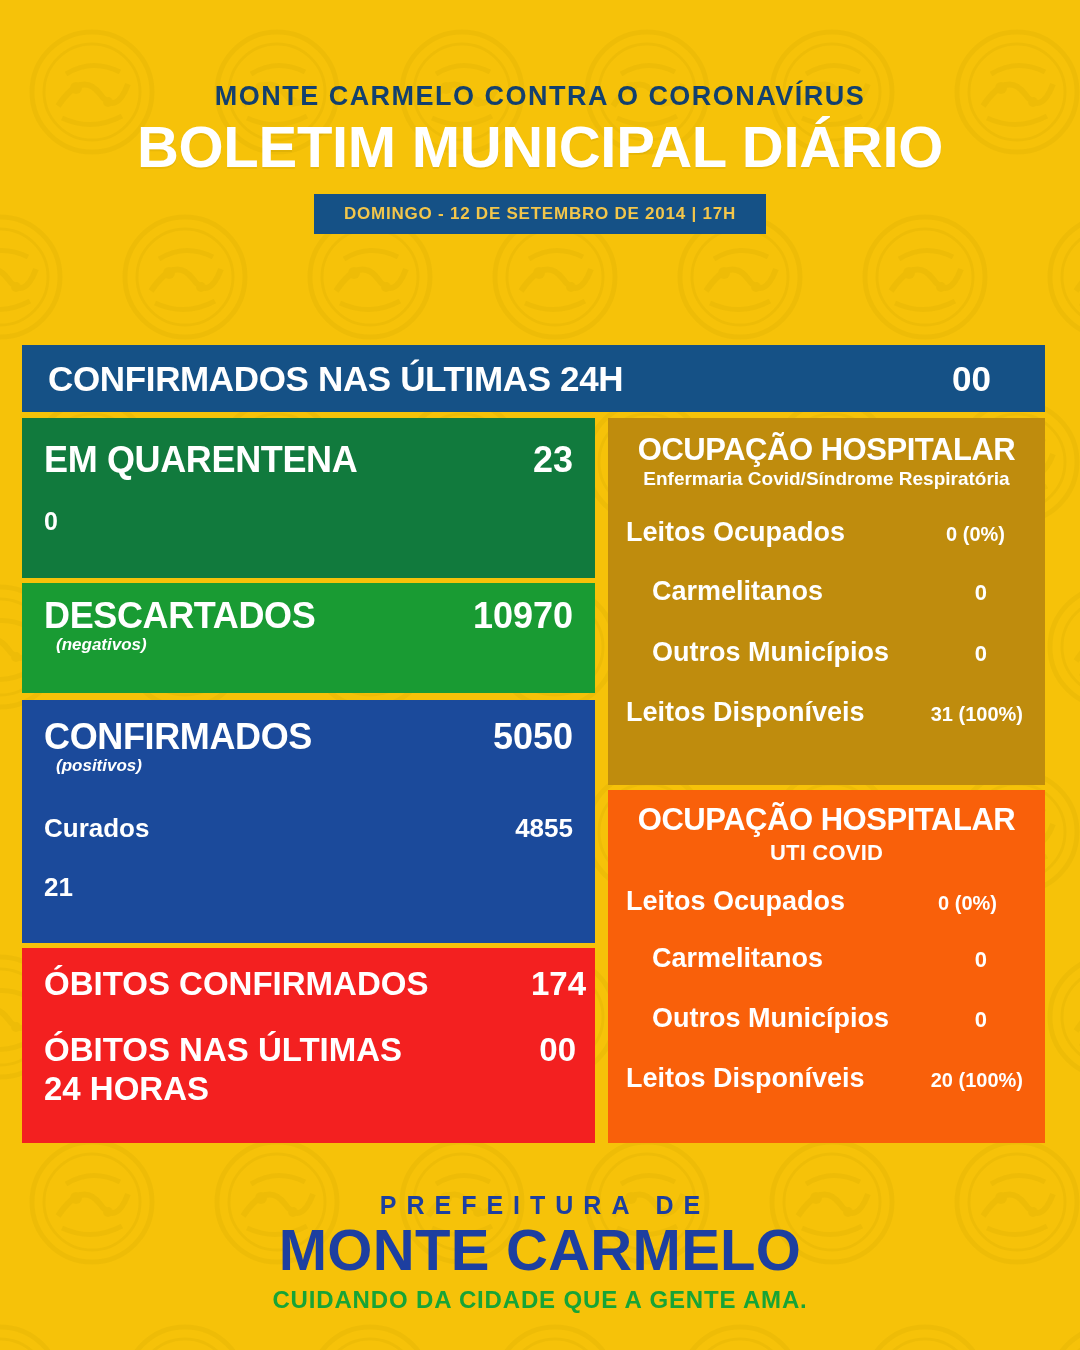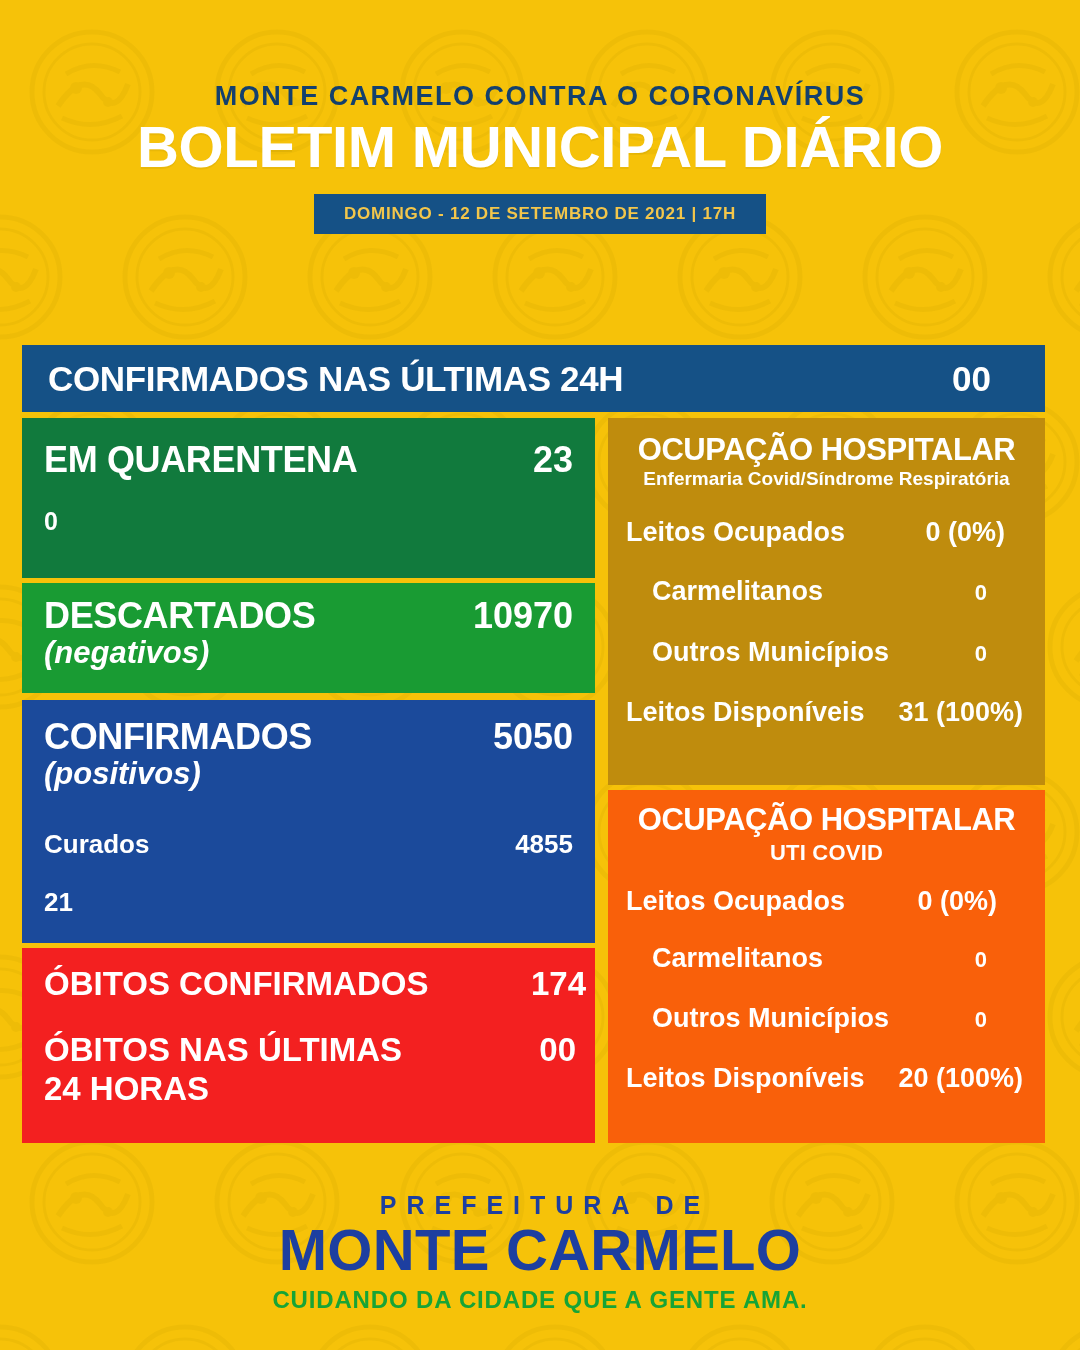--- a/index.html
+++ b/index.html
@@ -61,21 +61,21 @@
   .card-obit{background:#f32020;height:195px;padding:17px 9px 0 22px;margin-top:5px;}
 
   .row{display:flex;justify-content:space-between;align-items:baseline;}
   .row .k{color:#fff;}
   .row .v{color:#fff;text-align:right;}
 
   .big-label{font-size:36px;font-weight:800;letter-spacing:-.01em;line-height:1.05;}
   .big-num{font-size:36px;font-weight:800;line-height:1.05;}
   .sub-label{font-size:25px;font-weight:800;line-height:1.05;}
   .sub-num{font-size:25px;font-weight:800;line-height:1.05;}
-  .paren{font-size:31px;font-style:italic;font-weight:600;color:#fff;line-height:1.1;margin-top:1px;}
+  .paren{font-size:17px;font-style:italic;font-weight:600;color:#fff;line-height:1.1;margin-top:1px;margin-left:12px;}
   .mid-label{font-size:26px;font-weight:700;line-height:1.05;}
   .mid-num{font-size:26px;font-weight:700;line-height:1.05;}
 
   .quar-r1{margin-top:4px;}
   .quar-r2{margin-top:29px;}
   .quar-r2 .k{font-size:25px;}
   .quar-r2 .v{font-size:25px;}
 
   .conf-r2{margin-top:40px;}
   .conf-r3{margin-top:31px;}
@@ -89,21 +89,21 @@
   
   .card-enf{background:#bf8c0d;height:367px;padding:16px 18px 0 18px;}
   .card-uti{background:#f9600a;height:353px;padding:14px 18px 0 18px;margin-top:5px;}
 
   .hosp-title{color:#fff;font-size:31px;font-weight:800;text-align:center;letter-spacing:-.015em;line-height:1.05;}
   .hosp-sub{color:#fff;font-size:19px;font-weight:700;text-align:center;line-height:1.1;margin-top:2px;}
   .hosp-sub.uti{font-size:22px;letter-spacing:.01em;margin-top:4px;}
 
   .hrow{display:flex;justify-content:space-between;align-items:baseline;color:#fff;}
   .hrow .k{font-size:27px;font-weight:700;line-height:1.05;}
-  .hrow .v{font-size:27px;font-weight:700;line-height:1.05;text-align:right;}
+  .hrow .v{font-size:20px;font-weight:700;line-height:1.05;text-align:right;}
   .hrow.indent{padding-left:26px;}
   .hrow.indent .k{font-size:27px;}
   .hrow.indent .v{font-size:22px;padding-right:40px;}
 
   .enf-r1{margin-top:29px;}
   .enf-r1 .v{padding-right:22px;}
   .enf-r2{margin-top:30px;}
   .enf-r3{margin-top:33px;}
   .enf-r4{margin-top:32px;}
   .enf-r4 .v{padding-right:4px;}
@@ -156,21 +156,21 @@
     <rect x="0" y="0" width="1080" height="1350" fill="url(#crestpat)"></rect>
   </svg>
 </div>
 
 <div id="page">
 
   <div class="header">
     <p class="kicker">MONTE CARMELO CONTRA O CORONAVÍRUS</p>
     <h1 class="title">BOLETIM MUNICIPAL DIÁRIO</h1>
     <div class="datebar-wrap">
-      <div class="datebar">DOMINGO - 12 DE SETEMBRO DE 2021 | 17H</div>
+      <div class="datebar">DOMINGO - 12 DE SETEMBRO DE 2014 | 17H</div>
     </div>
   </div>
 
   <div class="grid">
 
     <div class="bar24">
       <span class="lbl">CONFIRMADOS NAS ÚLTIMAS 24H</span>
       <span class="val">00</span>
     </div>
 

